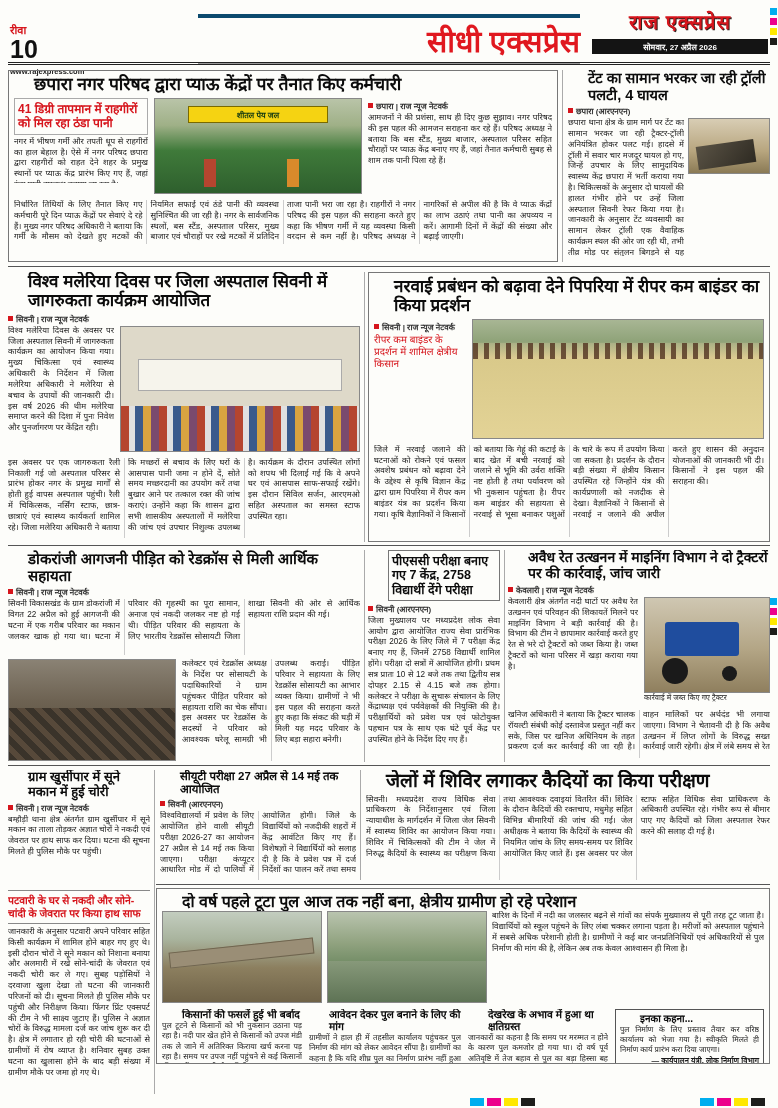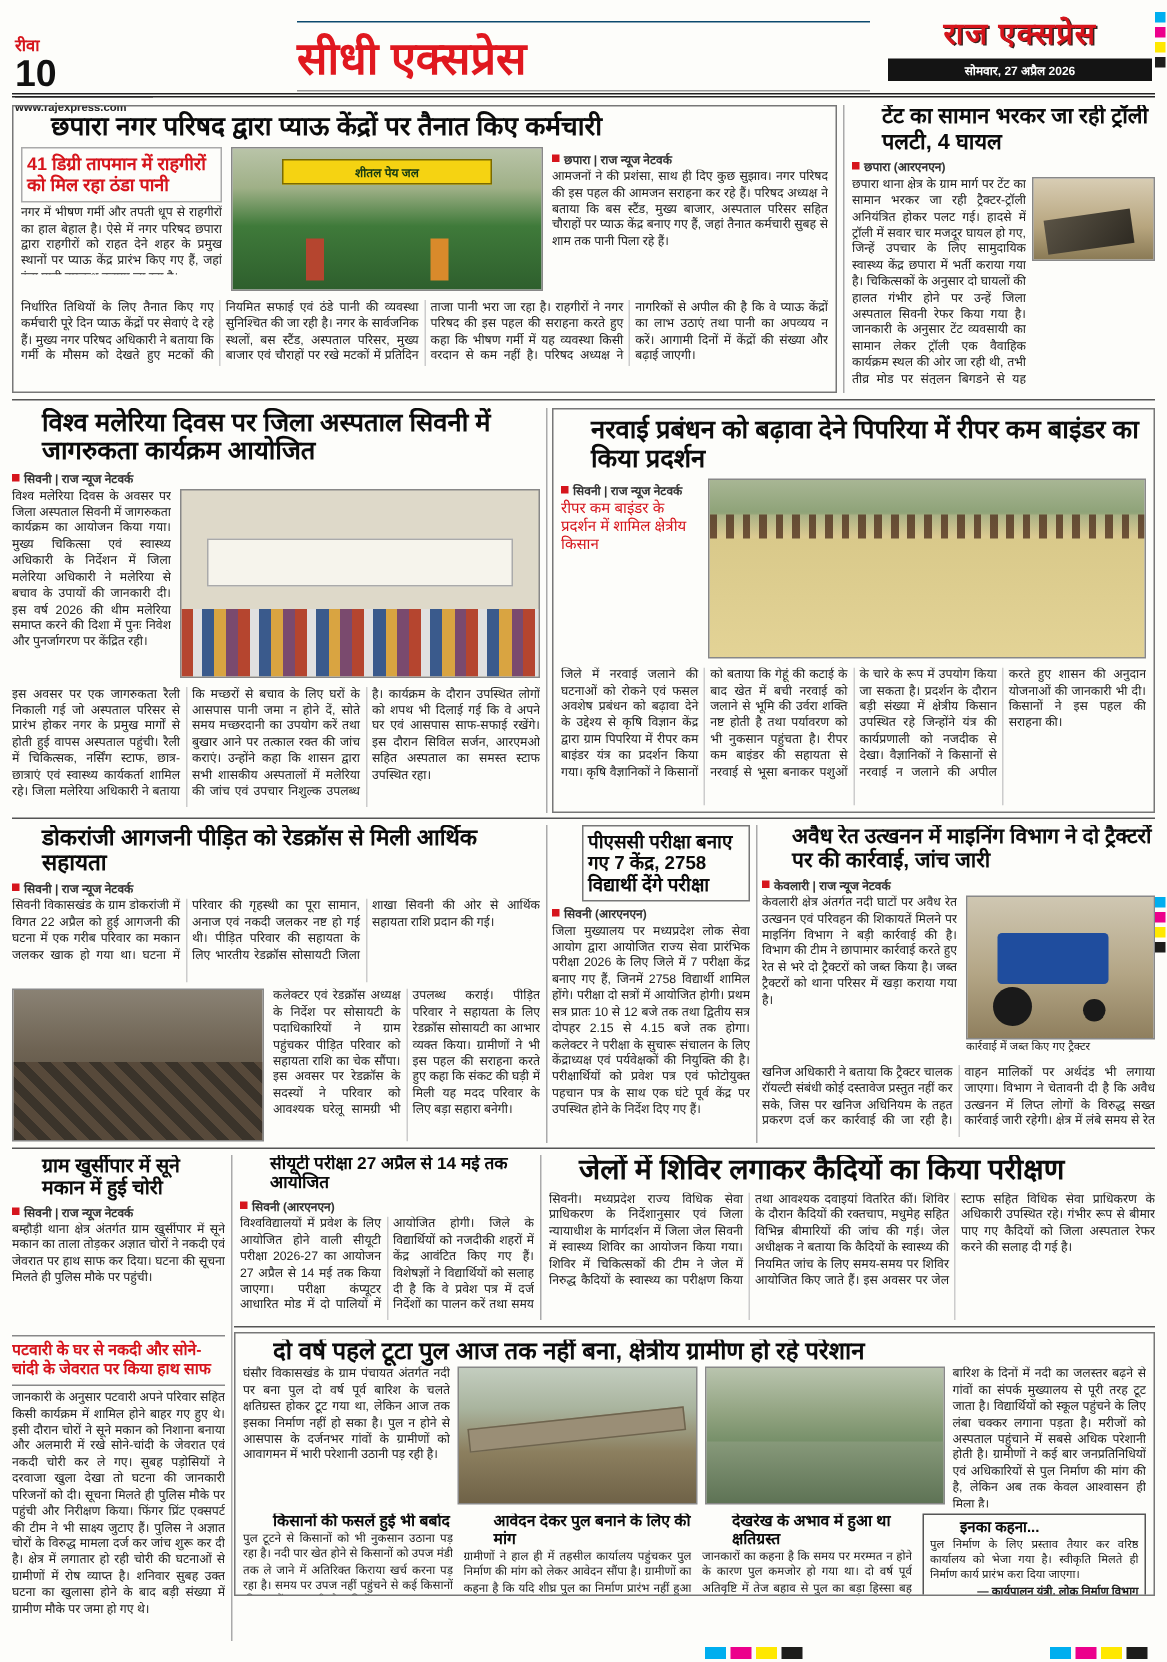--- a/index.html
+++ b/index.html
@@ -20,21 +20,21 @@
   .rule-double { position:absolute; left:8px; right:8px; height:3px; border-top:1px solid #222; border-bottom:1px solid #222; }
   .boxed { border:1px solid #777; padding:4px 5px; overflow:hidden; }
   .photo { border:1px solid #888; position:relative; overflow:hidden; flex:0 0 auto; }
   .caption { font-size:7.5px; font-weight:normal; line-height:1.2; }
   
   .edition { left:10px; top:10px; width:92px; }
   .ed-name { font-size:11px; font-weight:bold;margin-top:12px; }
   .ed-num { font-size:25px; font-weight:bold; line-height:1; color:#111; }
   .ed-rule { border-top:1px solid #333; margin:2px 0; }
   .ed-url { font-size:7.5px; font-weight:bold; color:#222; }
-  .masthead { left:198px; top:14px; width:382px; text-align:left; font-size:30px; font-weight:bold; color:#e0181f; border-top:1px solid #0c4a6e; border-bottom:1px solid #999; padding:2px 0; }
+  .masthead { left:198px; top:14px; width:382px; text-align:right; font-size:30px; font-weight:bold; color:#e0181f; border-top:4px solid #0c4a6e; border-bottom:1px solid #999; padding:2px 0; }
   .brand-block { left:592px; top:8px; width:176px; text-align:center; }
   .brand-logo { font-size:20px; font-weight:bold; color:#d6151c; text-shadow:1px 1px 0 #33221f; letter-spacing:1px; }
   .date-bar { margin-top:4px; background:#141414; color:#fff; font-size:8px; font-weight:bold; padding:2px 0; }
   
   .ph-kiosk { background:linear-gradient(180deg,#b9c4a8 0%,#9fb087 28%,#3f7a3a 55%,#2e5f2d 100%); }
   .kiosk-sign { position:absolute; top:7%; left:16%; width:68%; background:#f5d312; color:#143a12; font-size:8px; font-weight:bold; text-align:center; padding:2px 0; border:1px solid #7a6a00; }
   .fig { position:absolute; bottom:6%; width:12px; height:28px; background:#b5452f; }
   .fig.f2 { left:64%; background:#d98a2b; }
   .fig.f1 { left:24%; }
   .ph-trolley { background:linear-gradient(180deg,#d8cdb4 0%,#b7a57e 60%,#8a7a55 100%); }
@@ -250,21 +250,20 @@
   <div class="abs" style="left:366px; top:770px; width:404px; height:110px; overflow:hidden;">
     <div class="headline" style="font-size:19px; text-align:left;">जेलों में शिविर लगाकर कैदियों का किया परीक्षण</div>
     <div class="body-text cols-3" style="height:86px; margin-top:3px;">सिवनी। मध्यप्रदेश राज्य विधिक सेवा प्राधिकरण के निर्देशानुसार एवं जिला न्यायाधीश के मार्गदर्शन में जिला जेल सिवनी में स्वास्थ्य शिविर का आयोजन किया गया। शिविर में चिकित्सकों की टीम ने जेल में निरुद्ध कैदियों के स्वास्थ्य का परीक्षण किया तथा आवश्यक दवाइयां वितरित कीं। शिविर के दौरान कैदियों की रक्तचाप, मधुमेह सहित विभिन्न बीमारियों की जांच की गई। जेल अधीक्षक ने बताया कि कैदियों के स्वास्थ्य की नियमित जांच के लिए समय-समय पर शिविर आयोजित किए जाते हैं। इस अवसर पर जेल स्टाफ सहित विधिक सेवा प्राधिकरण के अधिकारी उपस्थित रहे। गंभीर रूप से बीमार पाए गए कैदियों को जिला अस्पताल रेफर करने की सलाह दी गई है।</div>
   </div>
 
   <div class="hrule" style="left:156px; top:884px;"></div>
 
   <div class="abs boxed" style="left:156px; top:888px; width:614px; height:176px;">
     <div class="headline" style="font-size:16px; white-space:nowrap; overflow:hidden;">दो वर्ष पहले टूटा पुल आज तक नहीं बना, क्षेत्रीय ग्रामीण हो रहे परेशान</div>
     <div style="display:flex; gap:5px; height:94px;">
-      <div class="body-text" style="width:138px; flex:0 0 auto; height:94px;">घंसौर विकासखंड के ग्राम पंचायत अंतर्गत नदी पर बना पुल दो वर्ष पूर्व बारिश के चलते क्षतिग्रस्त होकर टूट गया था, लेकिन आज तक इसका निर्माण नहीं हो सका है। पुल न होने से आसपास के दर्जनभर गांवों के ग्रामीणों को आवागमन में भारी परेशानी उठानी पड़ रही है।</div>
       <div class="photo ph-bridge1" style="width:160px; height:92px;">
         <div class="slab"></div>
       </div>
       <div class="photo ph-bridge2" style="width:160px; height:92px;">
         <div class="water"></div>
       </div>
       <div class="body-text" style="flex:1; height:94px;">बारिश के दिनों में नदी का जलस्तर बढ़ने से गांवों का संपर्क मुख्यालय से पूरी तरह टूट जाता है। विद्यार्थियों को स्कूल पहुंचने के लिए लंबा चक्कर लगाना पड़ता है। मरीजों को अस्पताल पहुंचाने में सबसे अधिक परेशानी होती है। ग्रामीणों ने कई बार जनप्रतिनिधियों एवं अधिकारियों से पुल निर्माण की मांग की है, लेकिन अब तक केवल आश्वासन ही मिला है।</div>
     </div>
     <div style="display:flex; gap:7px; margin-top:4px; height:66px;">
       <div style="width:140px; flex:0 0 auto; overflow:hidden;">

